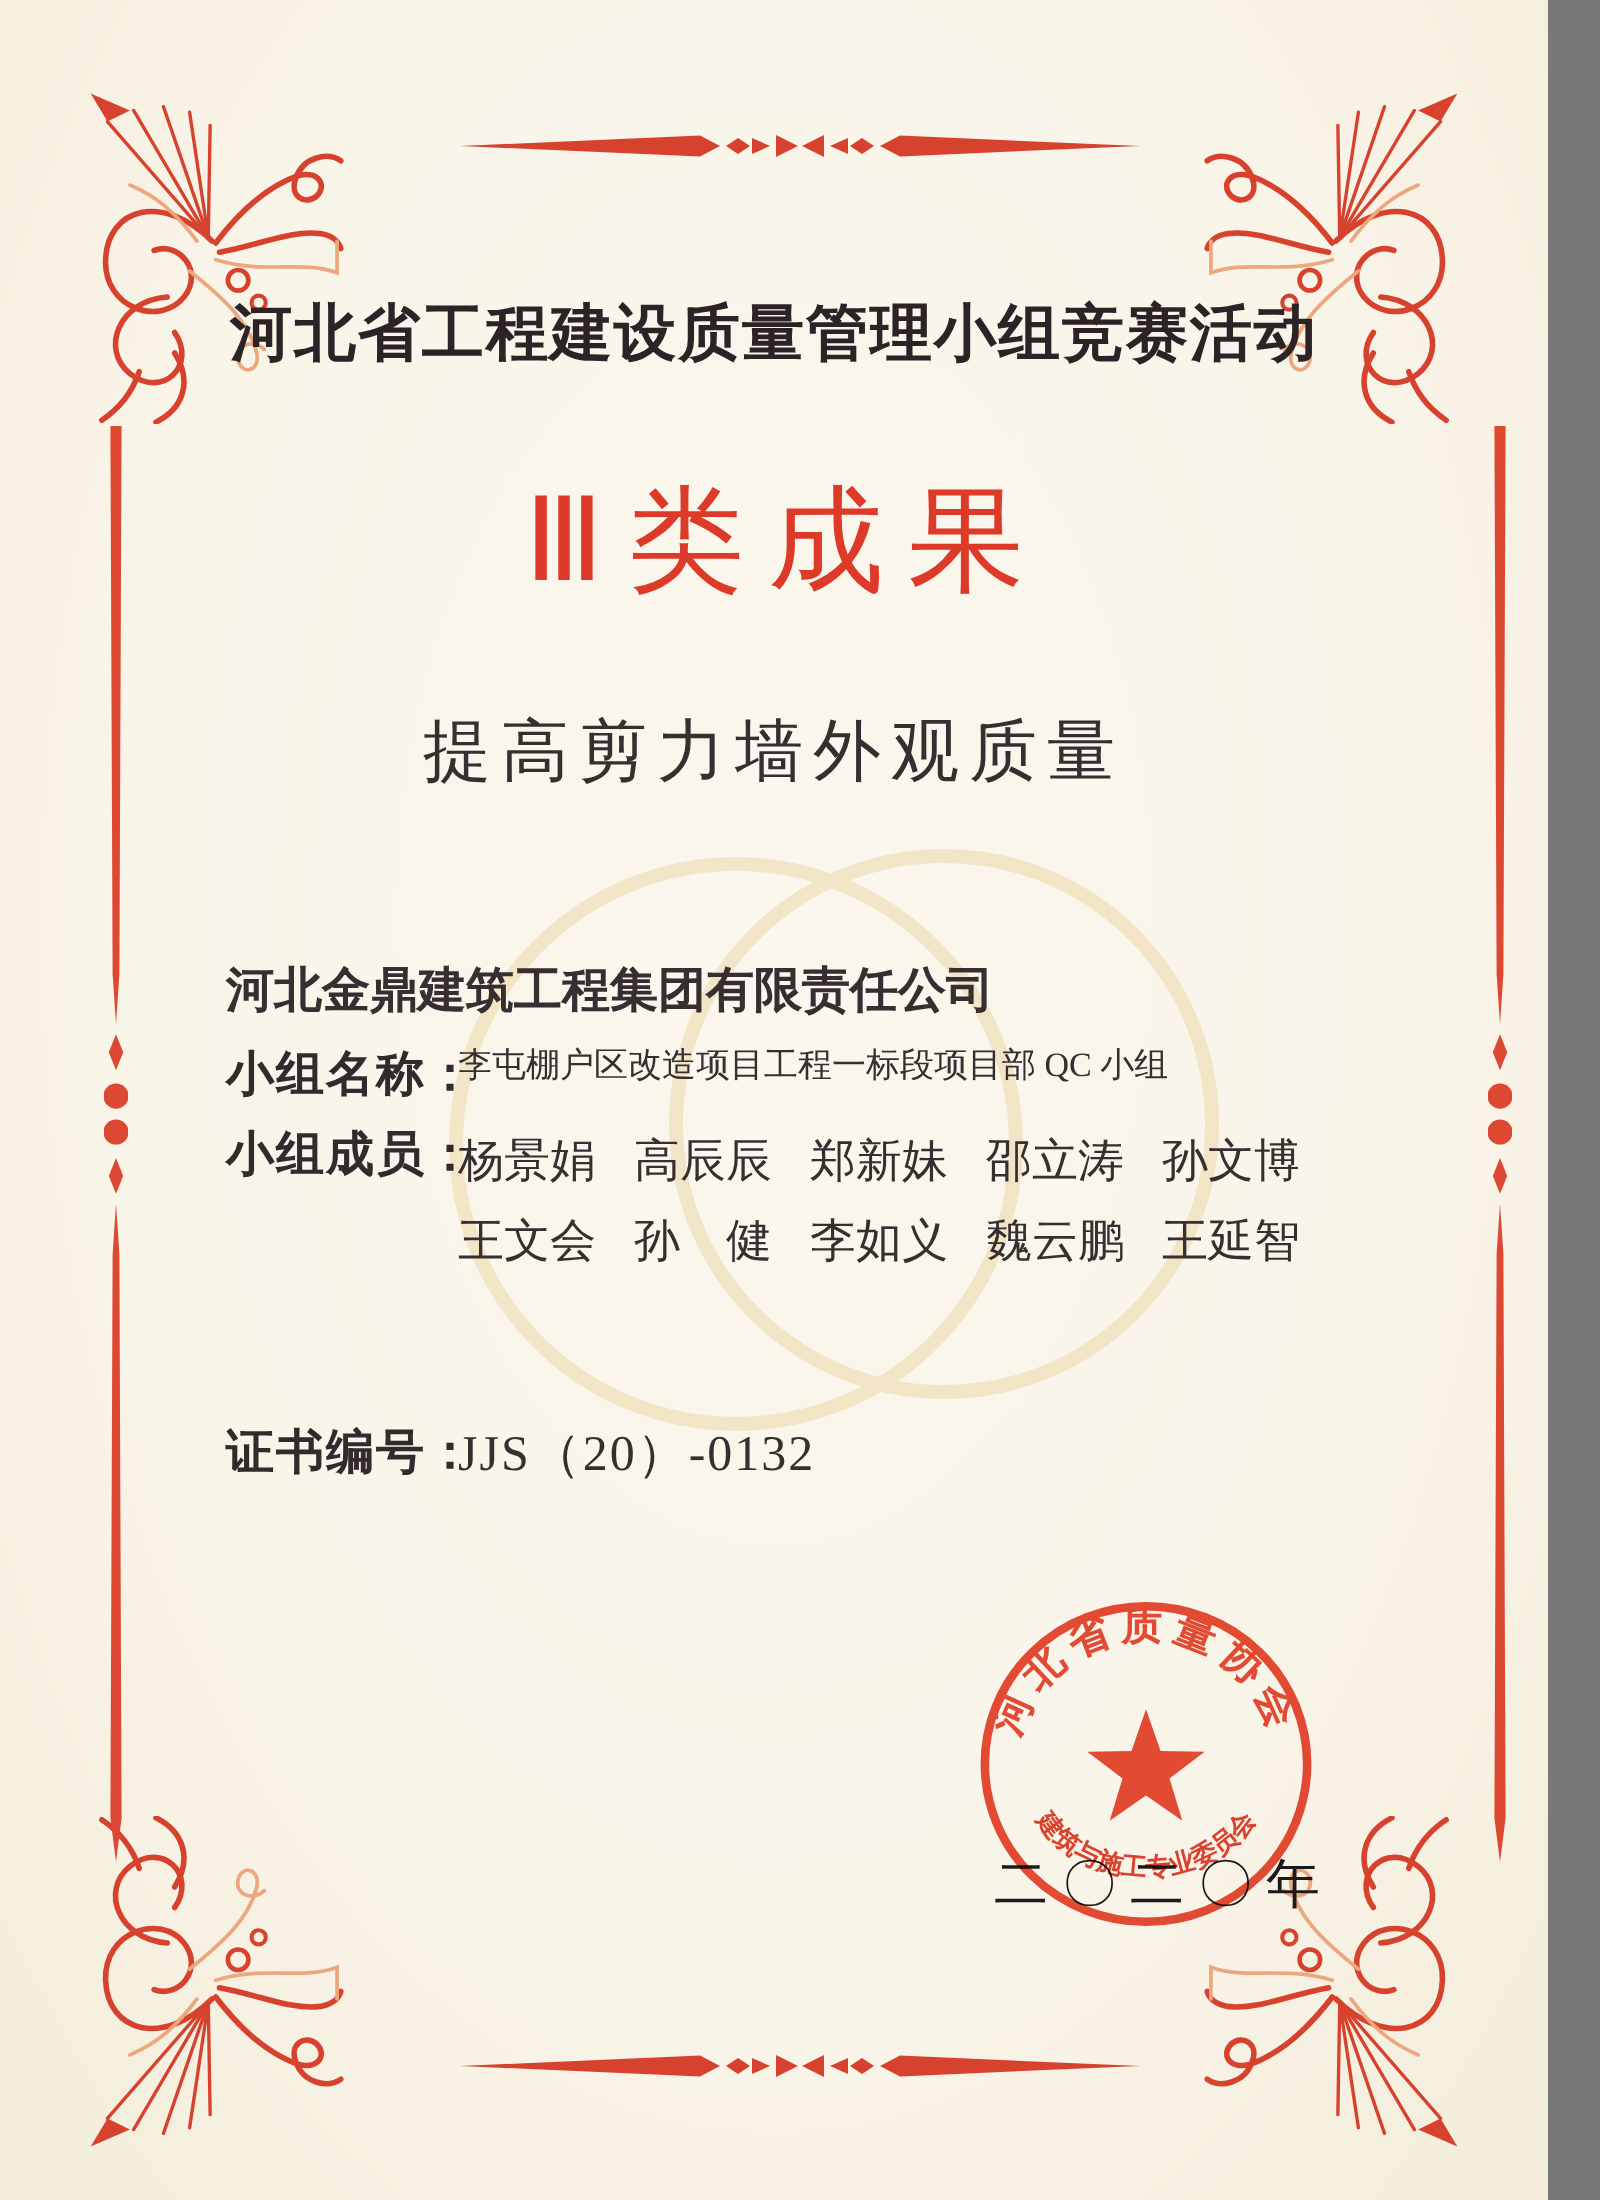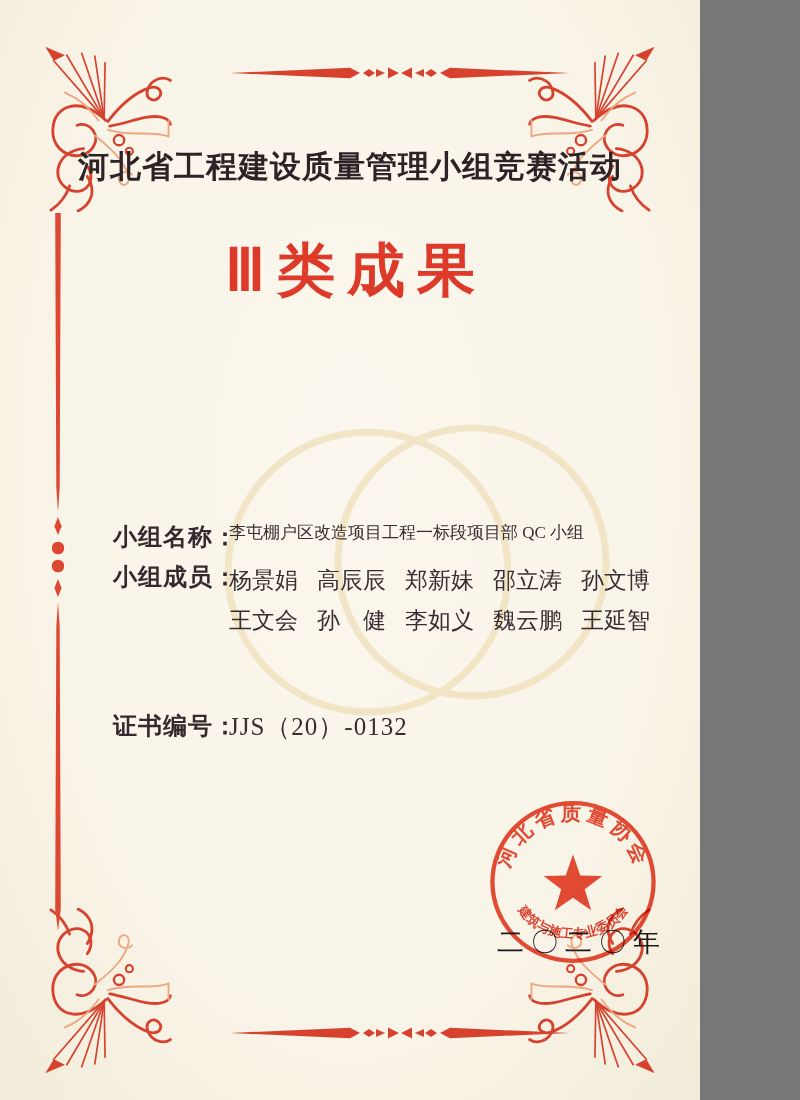--- a/index.html
+++ b/index.html
@@ -1,17 +1,17 @@
 <!DOCTYPE html>
 <html><head>
 <meta charset="utf-8">
 <style>
   html,body{margin:0;padding:0;background:#777;}
   .page{
-    position:relative;width:700px;height:1100px;overflow:hidden;
+    position:relative;width:774px;height:1100px;overflow:hidden;
     background:radial-gradient(ellipse at 50% 42%, #fbf7ee 0%, #f9f4e8 62%, #f2ecd9 100%);
     font-family:"Liberation Serif",serif;
   }
   
   .watermark{position:absolute;left:0;top:0;pointer-events:none;}
   
   .corner{position:absolute;width:132px;height:168px;}
   .corner.tl{left:40px;top:44px;}
   .corner.tr{right:40px;top:44px;transform:scaleX(-1);}
   .corner.bl{left:40px;top:908px;transform:scaleY(-1);}
@@ -22,21 +22,21 @@
   .vbar.vright{left:744px;}
   
   .divider{position:absolute;left:230px;width:340px;height:22px;}
   .divider.top{top:62px;}
   .divider.bottom{top:1022px;}
 
   .title{position:absolute;top:146px;left:0;width:100%;text-align:center;
     font-family:"Liberation Sans",sans-serif;font-weight:700;font-size:31px;
     color:#2c2327;letter-spacing:1px;}
   .grade{position:absolute;top:232px;left:0;width:100%;text-align:center;
-    font-family:"Liberation Serif",serif;font-weight:700;font-size:58px;
+    font-family:"Liberation Serif",serif;font-weight:400;font-size:58px;
     color:#dd3a29;letter-spacing:12px;text-indent:12px;}
   .topic{position:absolute;top:353px;left:0;width:100%;text-align:center;
     font-family:"Liberation Serif",serif;font-size:34px;color:#372e31;letter-spacing:5px;}
 
   .row{position:absolute;left:113px;display:flex;align-items:flex-start;color:#372e31;}
   .row .label{font-weight:700;font-size:24px;width:116px;flex:0 0 116px;
     letter-spacing:1px;color:#322a2d;white-space:nowrap;}
   .row .value{font-size:17px;white-space:nowrap;}
   .row-unit{top:479px;}
   .row-unit .value{font-weight:700;font-size:24px;}
@@ -134,22 +134,24 @@
 
   <svg class="divider top" viewBox="0 0 340 22">
       <use href="#spear"></use>
     </svg>
   <svg class="divider bottom" viewBox="0 0 340 22">
       <use href="#spear"></use>
     </svg>
 
   <div class="title">河北省工程建设质量管理小组竞赛活动</div>
   <div class="grade">Ⅲ类成果</div>
+  <div class="topic">提高剪力墙外观质量</div>
 
   <div class="row row-unit">
+    <span class="value">河北金鼎建筑工程集团有限责任公司</span>
   </div>
 
   <div class="row row-group">
     <span class="label">小组名称：</span>
     <span class="value">李屯棚户区改造项目工程一标段项目部 QC 小组</span>
   </div>
 
   <div class="row row-members">
     <span class="label">小组成员：</span>
     <div class="member-lines">

